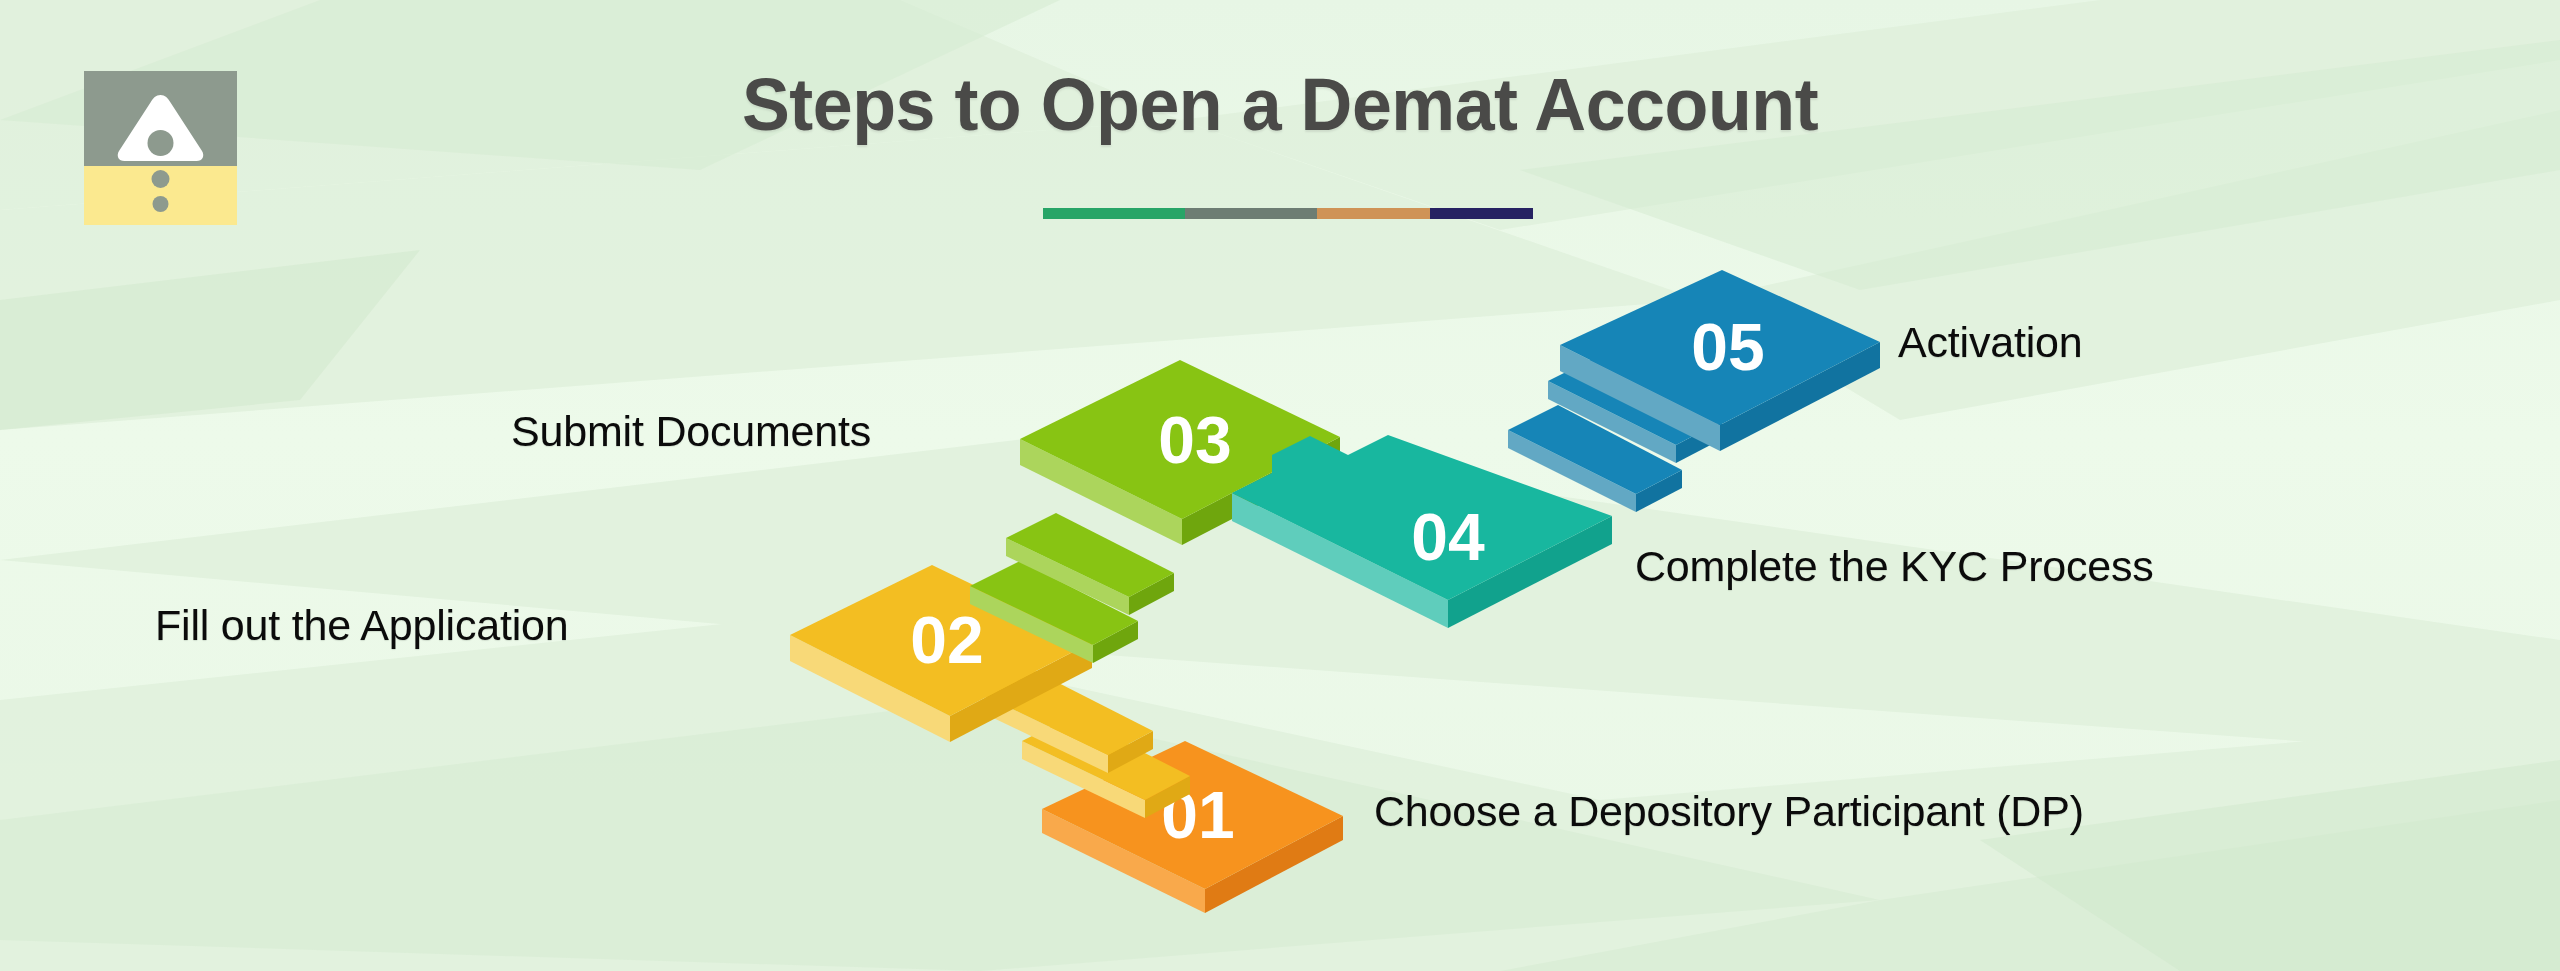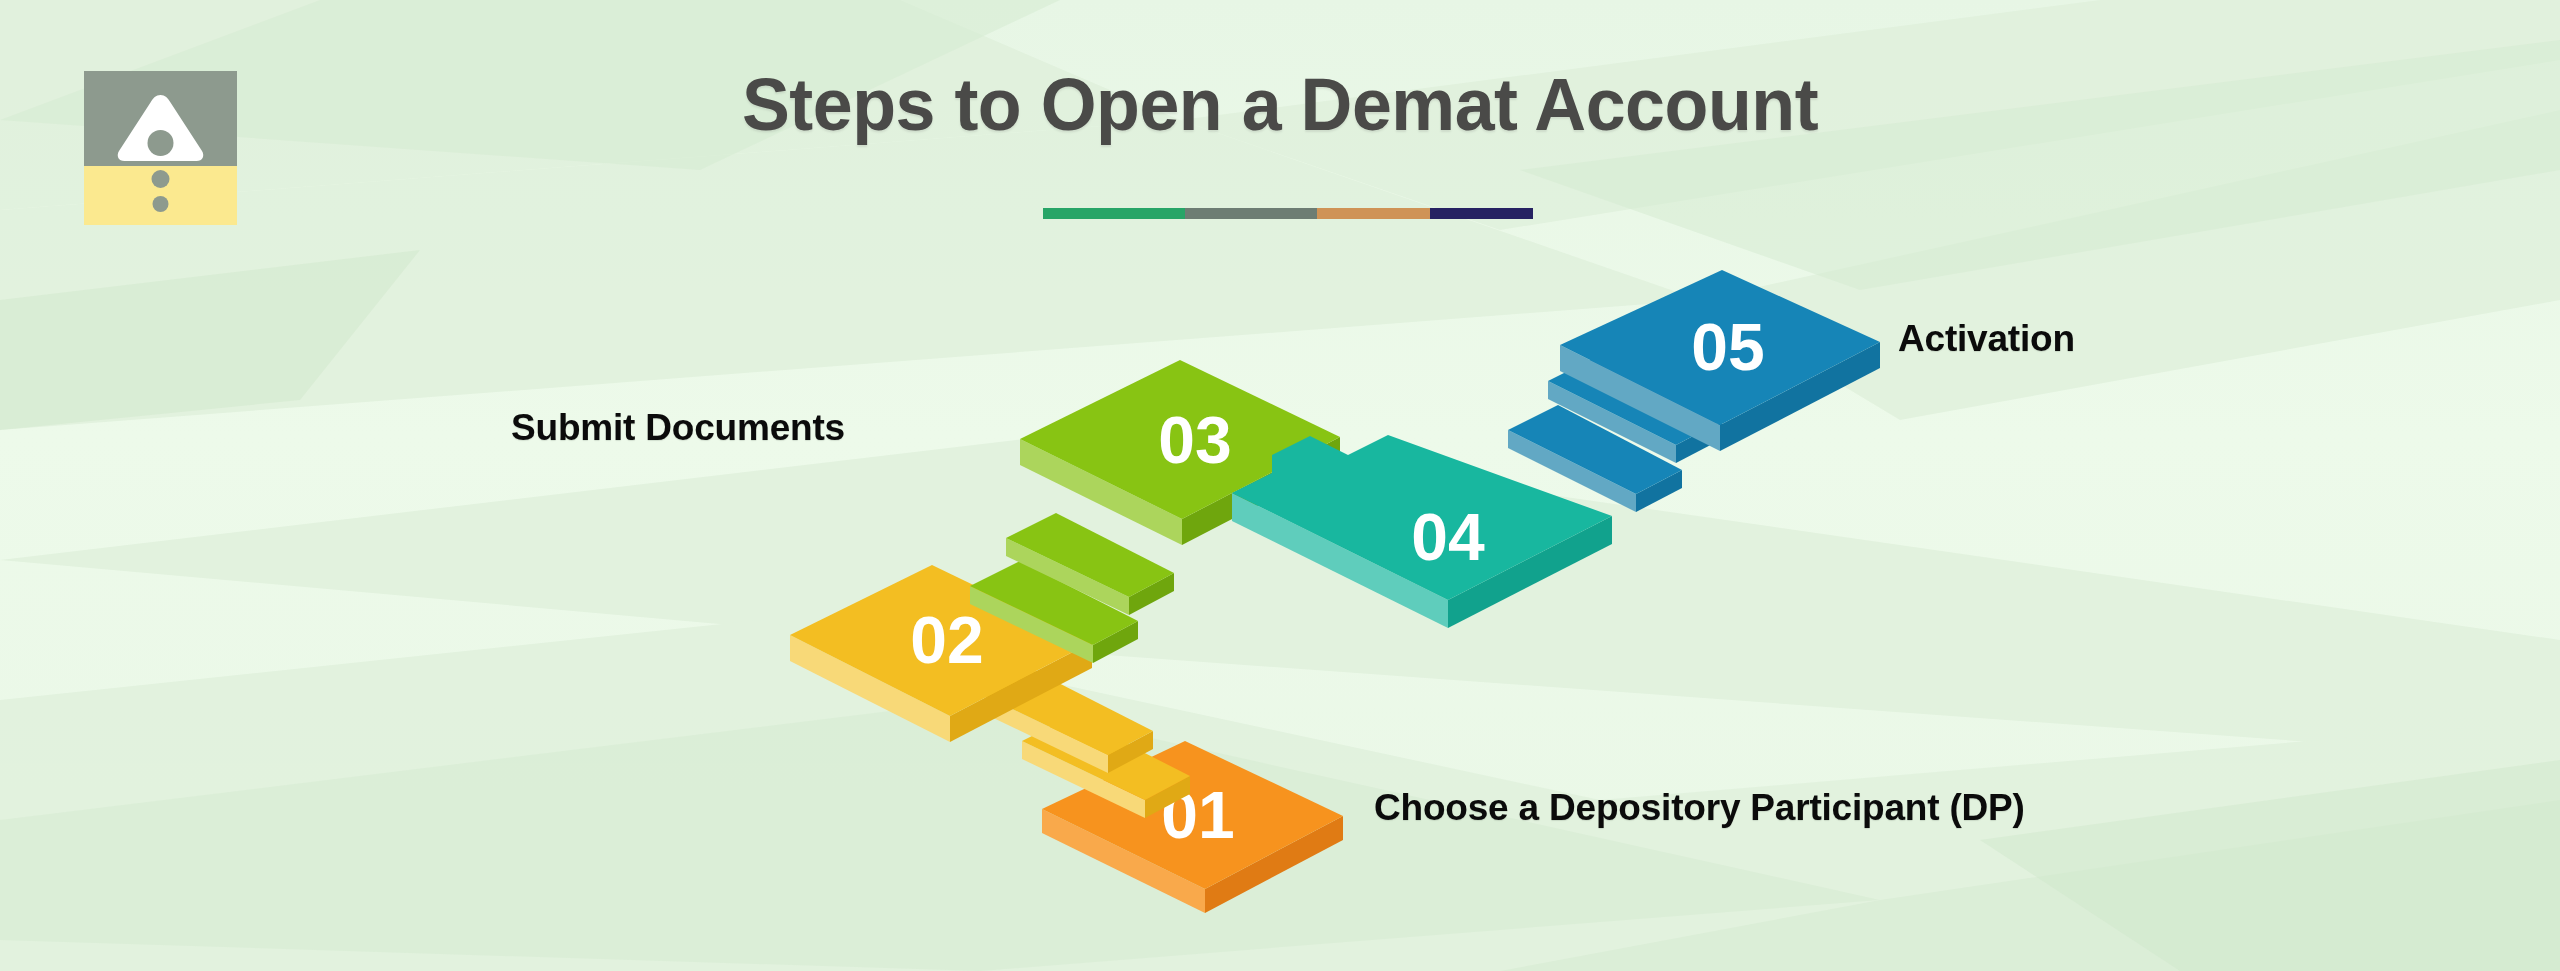--- a/index.html
+++ b/index.html
@@ -86,24 +86,24 @@
     font-family: "Liberation Sans", sans-serif;
     font-weight: 700;
     font-size: 66px;
     fill: #ffffff;
   }
 
   
   .step-label {
     position: absolute;
     font-family: "Liberation Sans Narrow", "Liberation Sans", sans-serif;
-    font-weight: 700;
+    font-weight: 400;
     color: #0b0b0b;
     white-space: nowrap;
-    font-size: 37px;
+    font-size: 43px;
     letter-spacing: -0.2px;
     text-shadow: 0 1px 1px rgba(110,125,110,0.22);
   }
   #label-1 { left: 1374px; top: 787px; text-align: center; }
   #label-2 { left: 155px; top: 601px; }
   #label-3 { left: 503px; top: 407px; margin-left: 8px; }
   #label-4 { left: 1635px; top: 542px; }
   #label-5 { left: 1898px; top: 318px; }
 </style>
 </head>
@@ -224,16 +224,18 @@
 
     <g>
       <polygon points="1560,345 1720,425 1720,451 1560,371" fill="#62A8C4"></polygon>
       <polygon points="1720,425 1880,342 1880,368 1720,451" fill="#1173A0"></polygon>
       <polygon points="1722,270 1880,342 1720,425 1560,345" fill="#1685B7"></polygon>
       <text class="step-number" x="1728" y="370" text-anchor="middle">05</text>
     </g>
   </svg>
 
   <div class="step-label" id="label-1">Choose a Depository Participant (DP)</div>
+  <div class="step-label" id="label-2">Fill out the Application</div>
   <div class="step-label" id="label-3">Submit Documents</div>
+  <div class="step-label" id="label-4">Complete the KYC Process</div>
   <div class="step-label" id="label-5">Activation</div>
 
 </div>
 
 </body></html>

